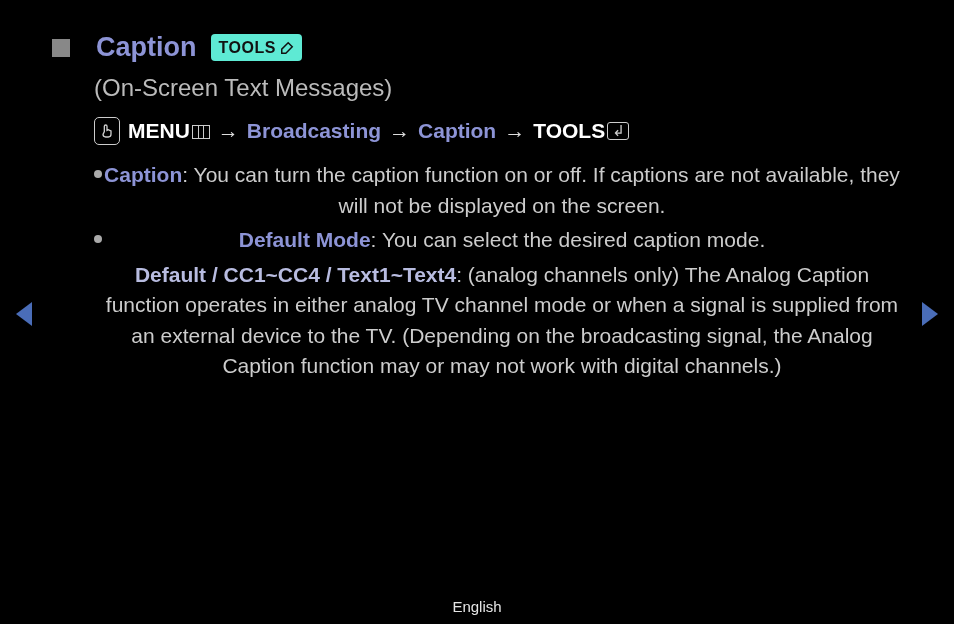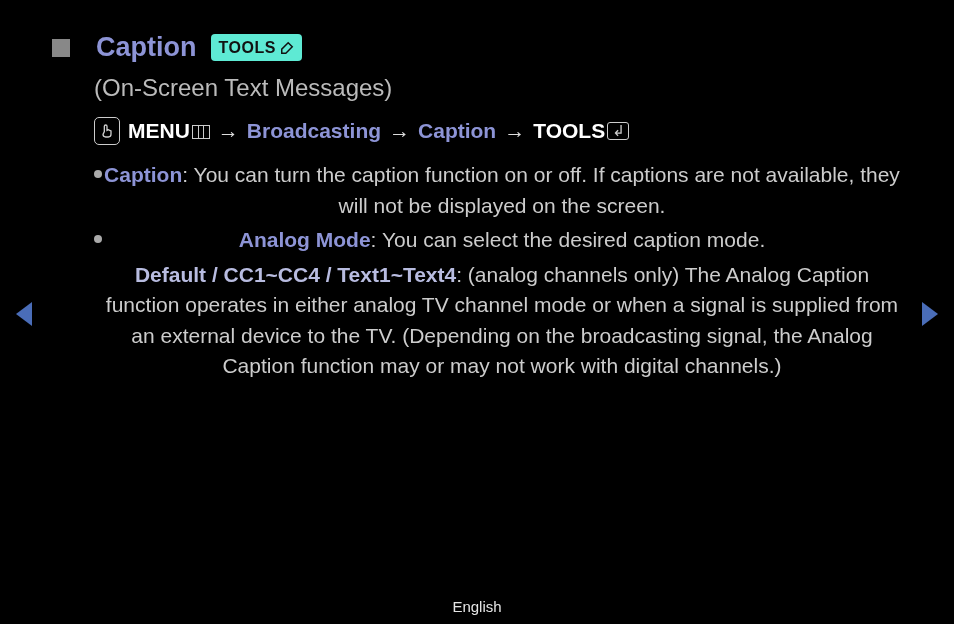--- a/index.html
+++ b/index.html
@@ -205,21 +205,21 @@
     <div class="bullet-item">
       <div class="dot"></div>
       <div class="bullet-body">
         <span><span class="term">Caption</span><span>: You can turn the caption function on or off. If captions are not available, they will not be displayed on the screen.</span></span>
       </div>
     </div>
 
     <div class="bullet-item">
       <div class="dot"></div>
       <div class="bullet-body">
-        <span><span class="term">Analog Mode</span><span>: You can select the desired caption mode.</span></span>
+        <span><span class="term">Default Mode</span><span>: You can select the desired caption mode.</span></span>
         <div style="margin-top:4px">
           <span class="term-bold">Default / CC1~CC4 / Text1~Text4</span><span>: (analog channels only) The Analog Caption function operates in either analog TV channel mode or when a signal is supplied from an external device to the TV. (Depending on the broadcasting signal, the Analog Caption function may or may not work with digital channels.)</span>
         </div>
       </div>
     </div>
 
   </div>
 </div>
 
 <div class="footer-lang">English</div>

